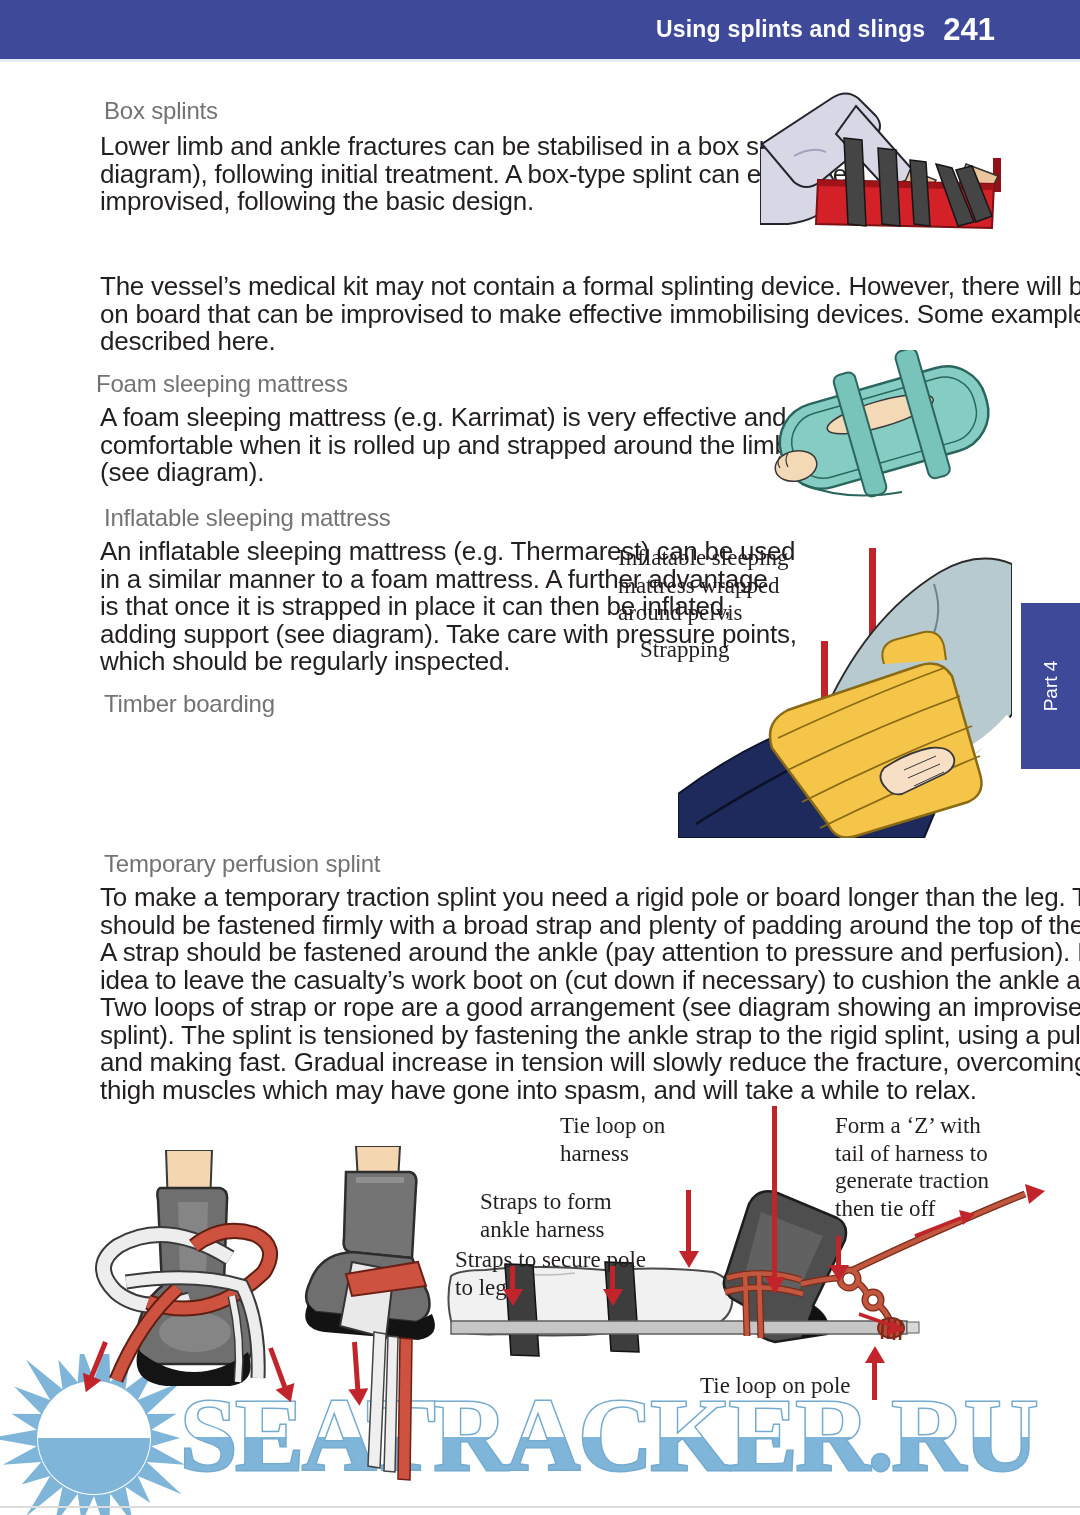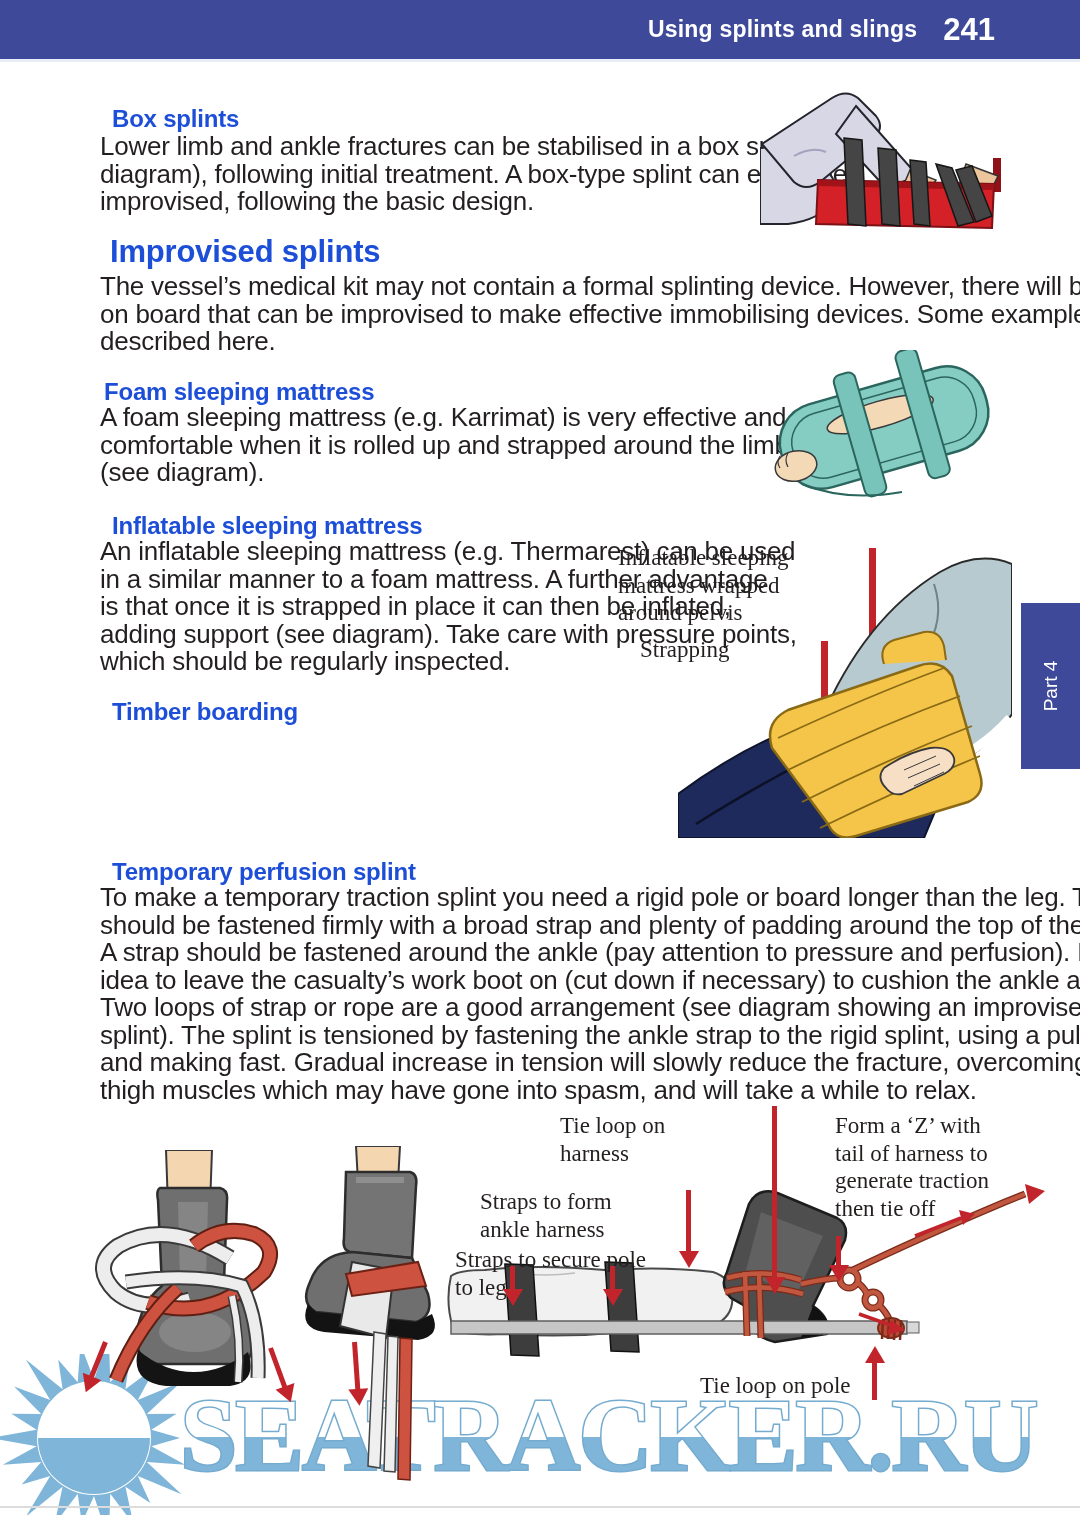--- a/index.html
+++ b/index.html
@@ -1,25 +1,25 @@
 <!DOCTYPE html>
 <html><head>
 <meta charset="utf-8">
 <style>
   html,body{margin:0;padding:0;background:#888;}
   #page{position:relative;width:1080px;height:1515px;background:#ffffff;overflow:hidden;
         font-family:"Liberation Sans",sans-serif;margin:0 auto;}
   
   .header{position:absolute;left:0;top:0;width:1080px;height:62px;background:#3e4a99;
-          color:#fff;display:flex;align-items:center;justify-content:flex-end;gap:26px;
+          color:#fff;display:flex;align-items:center;justify-content:flex-end;gap:18px;
           padding-right:85px;box-sizing:border-box;border-bottom:3px solid #e9edf6;}
   .header .t{font-size:23px;font-weight:bold;letter-spacing:.2px;}
   .header .n{font-size:31px;font-weight:bold;text-align:right;}
   
-  .sec{position:absolute;margin:12px;color:#1d4ed8;font-weight:700;letter-spacing:-.2px;}
+  .sec{position:absolute;margin:4px;color:#737373;font-weight:400;letter-spacing:-.2px;}
   h3.sec{font-size:24px;}
   h2.sec{font-size:31px;}
   .bodytxt{position:absolute;font-size:26px;line-height:27.5px;color:#231f20;
            white-space:pre;letter-spacing:-.25px;}
   
   .lbl{position:absolute;font-family:"Liberation Serif",serif;font-size:23px;line-height:27.5px;
        color:#241f1f;white-space:pre;}
   .r{text-align:left;} .c{}
   
   .arr{position:absolute;width:5px;background:#c2242b;transform-origin:top center;}
@@ -80,21 +80,20 @@
     <polygon points="58,94 234,98 234,104 58,100" fill="#a01318"></polygon>
     <g fill="#454545" stroke="#161616" stroke-width="1.5">
       <polygon points="84,52 102,54 106,140 88,138"></polygon>
       <polygon points="118,62 136,64 140,140 122,138"></polygon>
       <polygon points="150,74 166,76 170,140 154,138"></polygon>
       <polygon points="176,78 192,82 214,136 198,140"></polygon>
       <polygon points="196,84 212,80 232,130 216,136"></polygon>
     </g>
   </svg>
 
-  <h2 class="sec" style="left:98px;top:222px">Improvised splints</h2>
   <div class="bodytxt" style="left:100px;top:273px">The vessel’s medical kit may not contain a formal splinting device. However, there will be material
 on board that can be improvised to make effective immobilising devices. Some examples are
 described here.</div>
 
   <h3 class="sec" style="left:92px;top:366px">Foam sleeping mattress</h3>
   <div class="bodytxt" style="left:100px;top:404px">A foam sleeping mattress (e.g. Karrimat) is very effective and
 comfortable when it is rolled up and strapped around the limb or pelvis
 (see diagram).</div>
 
   <svg class="ill" style="left:766px;top:350px" width="240" height="154" viewBox="0 0 240 154">

